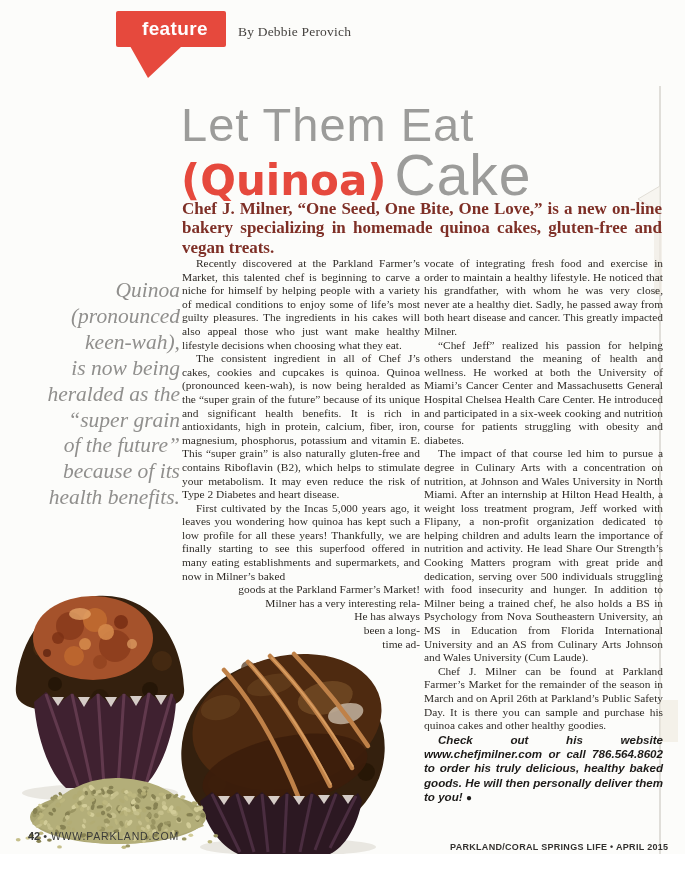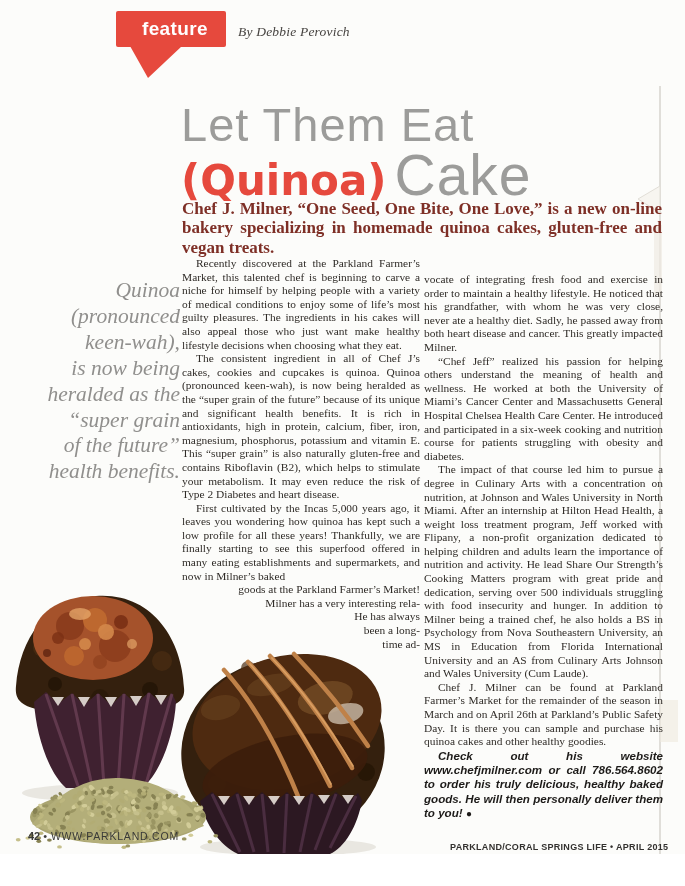--- a/index.html
+++ b/index.html
@@ -12,21 +12,21 @@
   
   .ribbon{position:absolute;left:116px;top:8px;width:120px;height:78px;z-index:3;}
   .ribbon-label{
     position:absolute;left:116px;top:11px;width:110px;height:36px;z-index:4;
     display:flex;align-items:center;justify-content:center;padding-left:8px;box-sizing:border-box;
     font-family:"Liberation Sans",sans-serif;font-weight:bold;font-size:19px;color:#ffffff;
     letter-spacing:0.4px;
   }
   .byline{
     position:absolute;left:238px;top:24px;z-index:3;
-    font-style:italic;font-size:13.5px;color:#464340;letter-spacing:0.2px;
+    font-size:13.5px;color:#464340;letter-spacing:0.2px;
   }
   
   .title-line1{
     position:absolute;left:181px;top:101px;z-index:2;
     font-family:"Liberation Sans",sans-serif;font-weight:200;font-size:47px;line-height:1;
     color:#9c9c9a;letter-spacing:1px;
   }
   .title-line2{position:absolute;left:181px;top:147px;z-index:2;white-space:nowrap;}
   .title-red{
     font-family:"DejaVu Sans","Liberation Sans",sans-serif;font-weight:bold;font-size:42px;line-height:1;
@@ -44,21 +44,21 @@
   
   .pullquote{
     position:absolute;left:4px;top:278px;width:176px;z-index:2;
     font-style:italic;font-size:21.5px;line-height:25.9px;color:#908f8d;text-align:right;
   }
   
   .col{position:absolute;top:257px;z-index:2;font-size:11.4px;line-height:13.6px;color:#2f2b27;}
   .col-left{left:182px;width:238px;}
   .col-right{left:424px;width:239px;}
   .col p{margin:0;text-align:justify;text-indent:14px;}
-  .col p.no-indent{text-indent:0;margin-top:16px;}
+  .col p.no-indent{text-indent:0;}
   .wrap-lines{text-align:right;}
   .wrap-lines div{height:13.6px;}
   .closing{
     font-family:"Liberation Sans",sans-serif;font-weight:bold;font-style:italic;
     font-size:11.6px;line-height:14.3px;color:#1d1b19;text-align:justify;text-indent:14px;margin:0;
   }
   .end-mark{font-style:normal;font-size:10px;}
   
   .photo{position:absolute;left:0;top:586px;width:420px;height:272px;z-index:1;}
   
@@ -106,20 +106,21 @@
   <div class="intro">Chef J. Milner, “One Seed, One Bite, One Love,” is a new on-line bakery specializing in homemade quinoa cakes, gluten-free and vegan treats.</div>
 
   <div class="pullquote">
     <div>Quinoa</div>
     <div>(pronounced</div>
     <div>keen-wah),</div>
     <div>is now being</div>
     <div>heralded as the</div>
     <div>“super grain</div>
     <div>of the future”</div>
+    <div>because of its</div>
     <div>health benefits.</div>
   </div>
 
   <div class="col col-left">
     <p>Recently discovered at the Parkland Farmer’s Market, this talented chef is beginning to carve a niche for himself by helping people with a variety of medical conditions to enjoy some of life’s most guilty pleasures.  The ingredients in his cakes will also appeal those who just want make healthy lifestyle decisions when choosing what they eat.</p>
     <p>The consistent ingredient in all of Chef J’s cakes, cookies and cupcakes is quinoa. Quinoa (pronounced keen-wah), is now being heralded as the “super grain of the future” because of its unique and significant health benefits. It is rich in antioxidants, high in protein, calcium, fiber, iron, magnesium, phosphorus, potassium and vitamin E. This “super grain” is also naturally gluten-free and contains Riboflavin (B2), which helps to stimulate your metabolism. It may even reduce the risk of Type 2 Diabetes and heart disease.</p>
     <p>First cultivated by the Incas 5,000 years ago, it leaves you wondering how quinoa has kept such a low profile for all these years!  Thankfully, we are finally starting to see this superfood offered in many eating establishments and supermarkets, and now in Milner’s baked</p>
     <div class="wrap-lines">
       <div>goods at the Parkland Farmer’s Market!</div>
       <div>Milner has a very interesting rela-</div>

